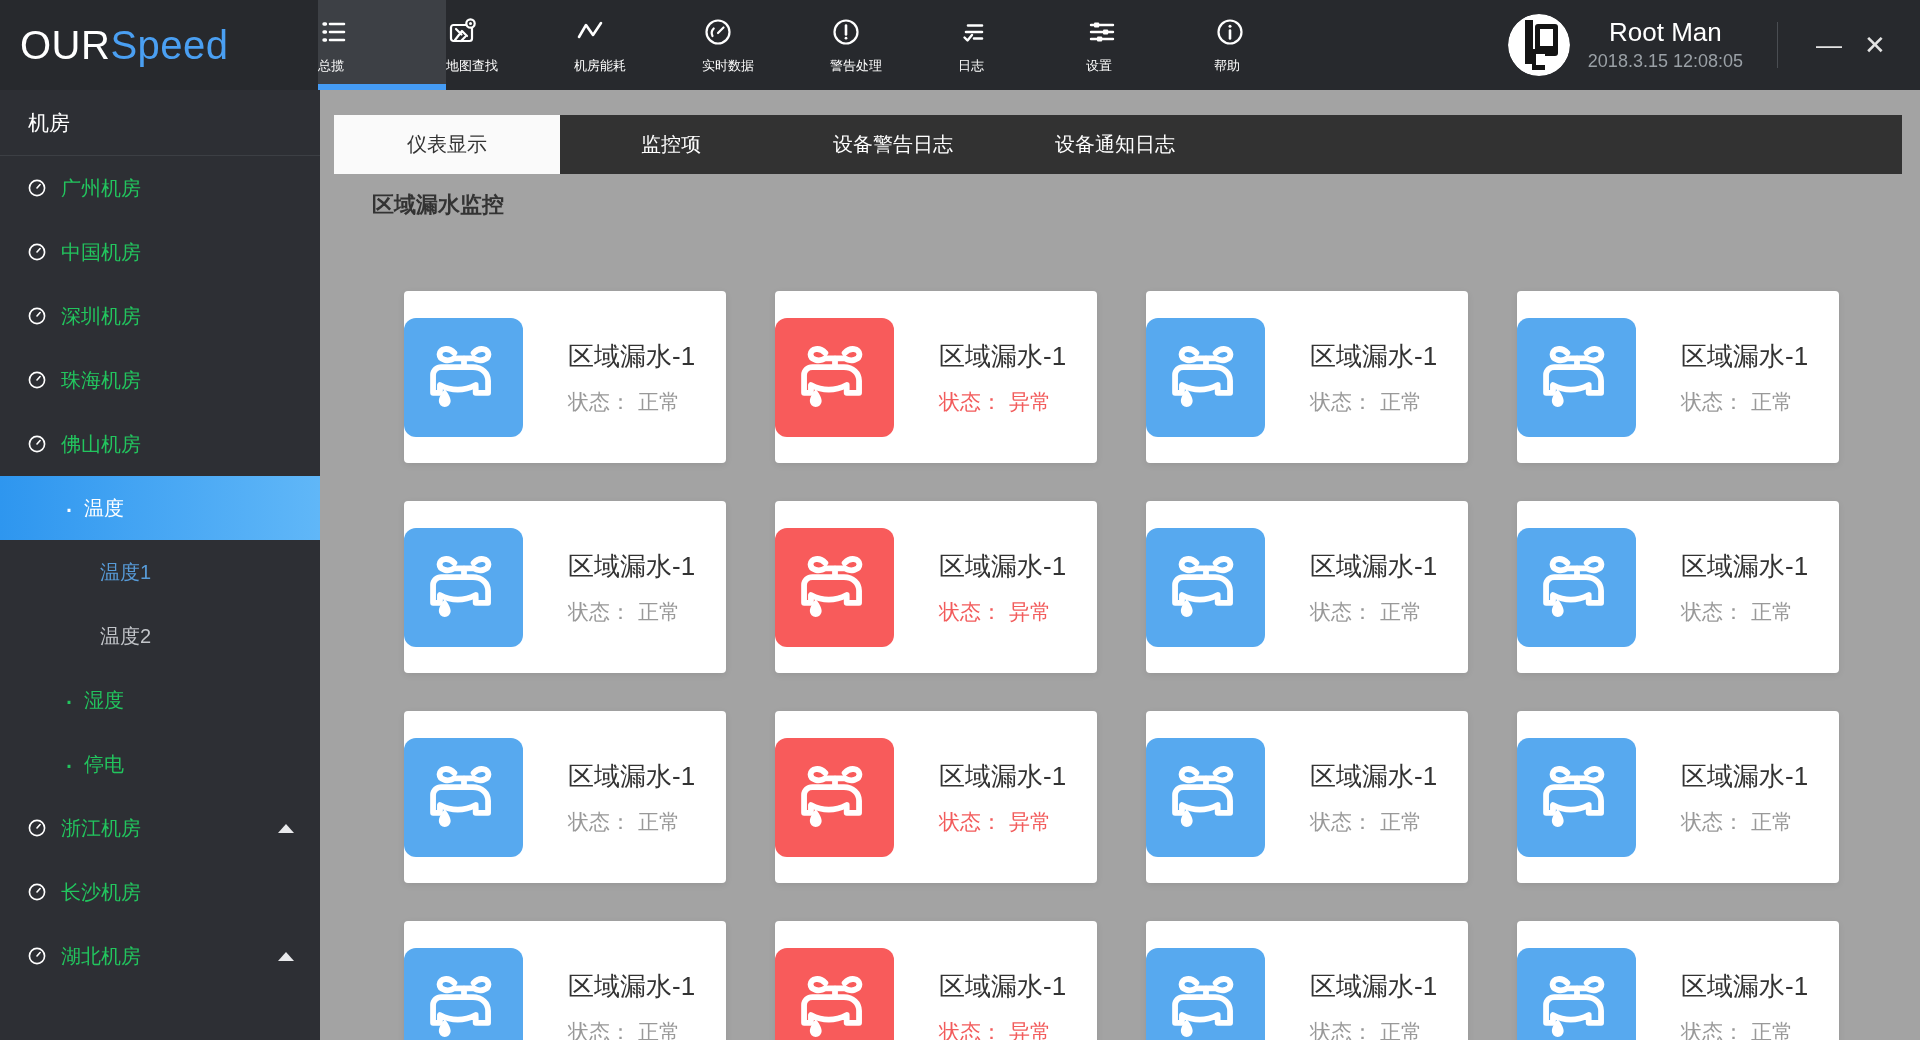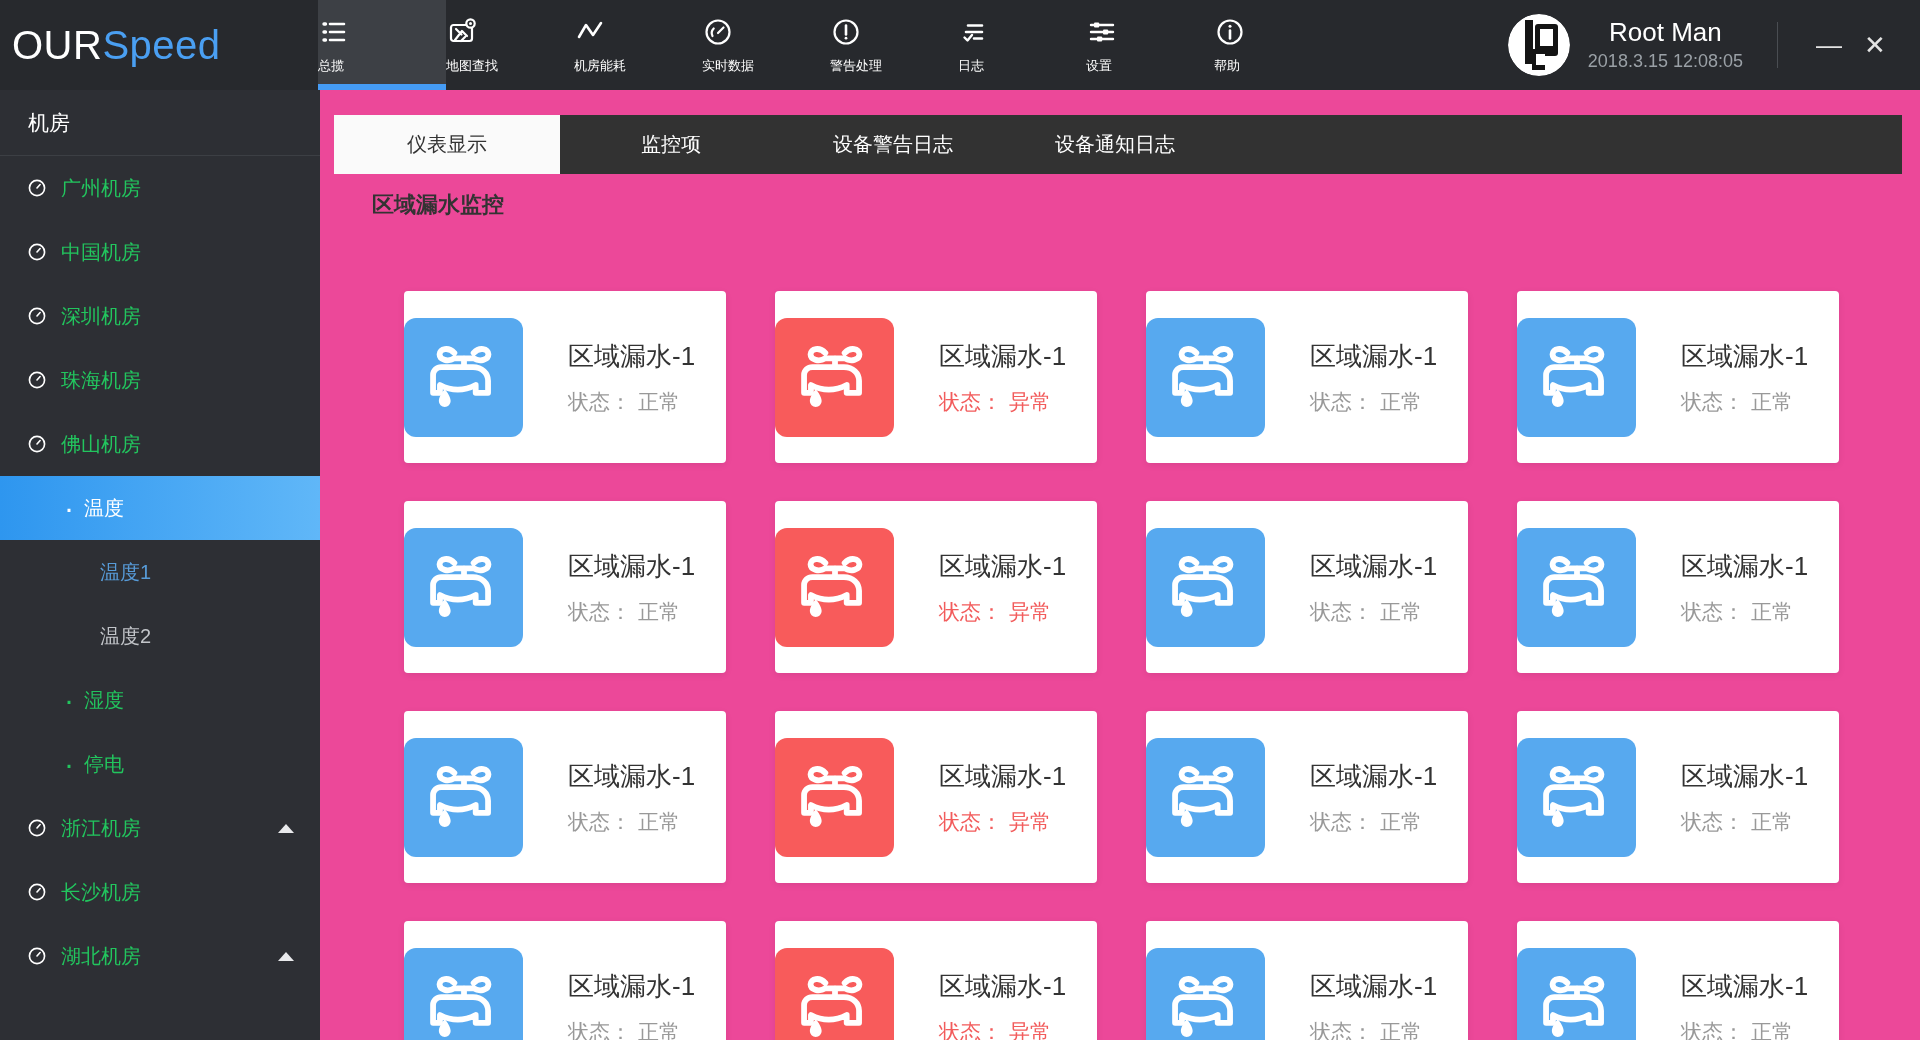--- a/index.html
+++ b/index.html
@@ -10,21 +10,21 @@
     background:#f0f1f2;
   }
 
   
   .topbar {
     position:absolute; top:0; left:0; width:1920px; height:90px;
     background:#27292d; display:flex; align-items:stretch; z-index:30;
   }
   .logo {
     width:318px; flex:0 0 318px; display:flex; align-items:center;
-    padding-left:12px; font-size:40px; color:#fff; letter-spacing:.5px; font-weight:500;
+    padding-left:20px; font-size:40px; color:#fff; letter-spacing:.5px; font-weight:500;
   }
   .logo .speed { color:#4a9ff2; }
   .topnav { display:flex; }
   .nav-item {
     width:128px; display:flex; flex-direction:column; align-items:flex-start;
     justify-content:center; gap:9px; color:#fff; font-size:13px;
     cursor:pointer; position:relative;
   }
   .nav-item.active { background:#3d4045; }
   .nav-item.active::after {
@@ -70,21 +70,21 @@
   .side-item.sub .bullet { font-size:30px; line-height:1; margin-right:10px; color:inherit; }
   .side-item.sub.selected {
     background:linear-gradient(90deg,#2e96ef 0%,#60b7f8 100%); color:#fff;
   }
   .side-item.subsub { padding-left:100px; color:#c2c5c9; }
   .side-item.subsub.highlight { color:#579bd8; }
 
   
   .main {
     position:absolute; left:320px; top:90px; width:1600px; height:950px;
-    background:#ec4899; overflow:hidden;
+    background:#a3a3a3; overflow:hidden;
   }
   .tabbar {
     position:absolute; left:14px; top:25px; right:18px; height:59px;
     background:#323232; display:flex;
   }
   .tab {
     width:222px; display:flex; align-items:center; justify-content:center;
     color:#fff; font-size:20px; cursor:pointer;
   }
   .tab.active { width:226px; background:#fafafa; color:#333; }

